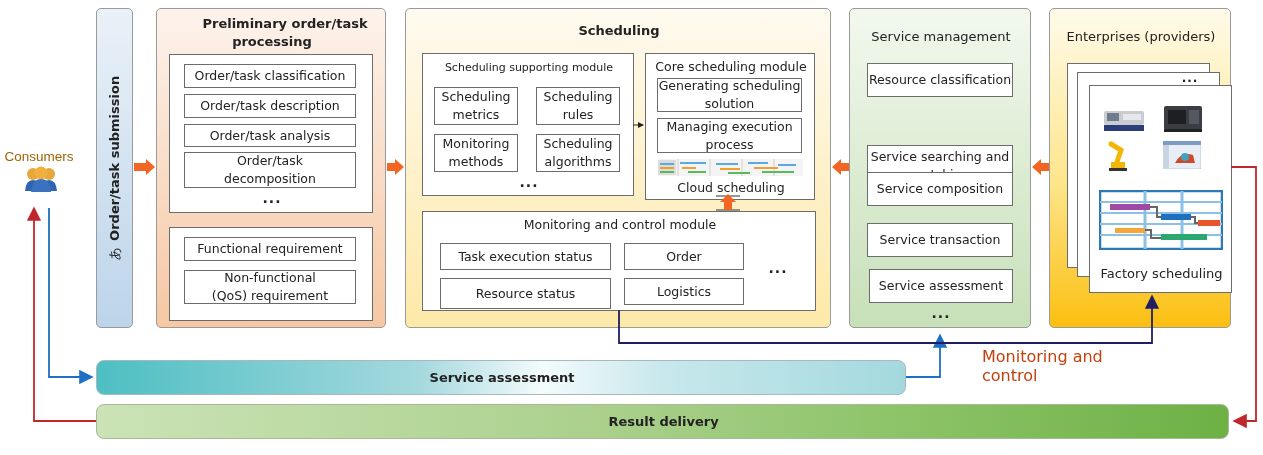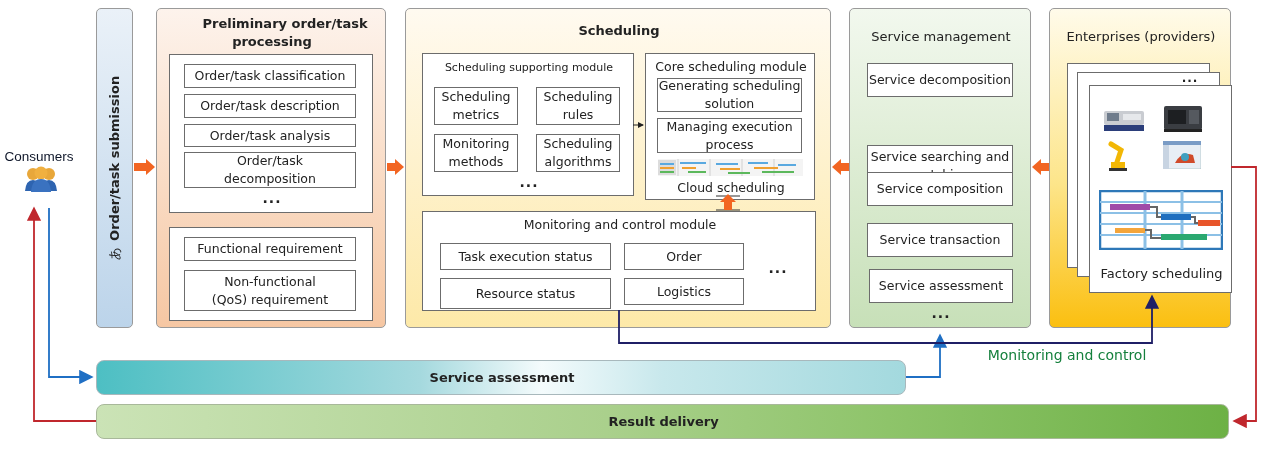--- a/index.html
+++ b/index.html
@@ -9,21 +9,21 @@
   .box{position:absolute;box-sizing:border-box;border:1px solid #6c6c6c;background:#fff;font-family:"DejaVu Sans",sans-serif;font-size:12.5px;text-align:center;display:flex;align-items:center;justify-content:center;line-height:18px;color:#222;}
   .frame{position:absolute;box-sizing:border-box;border:1px solid #6c6c6c;background:#fff;}
   .ttl{position:absolute;font-family:"DejaVu Sans",sans-serif;font-size:13px;text-align:center;color:#222;}
   .bold{font-weight:bold;}
   .dots{position:absolute;font-family:"DejaVu Sans",sans-serif;font-size:14px;font-weight:bold;letter-spacing:1px;text-align:center;color:#222;}
   svg.overlay{position:absolute;left:0;top:0;pointer-events:none;}
 </style>
 </head>
 <body>
 
-<div class="abs" style="left:4px;top:149px;width:70px;text-align:center;font-size:13.5px;color:#0f172a;">Consumers</div>
+<div class="abs" style="left:4px;top:149px;width:70px;text-align:center;font-size:13.5px;color:#a16207;">Consumers</div>
 <div class="abs" style="left:24px;top:166px;width:34px;height:26px;">
   <svg width="34" height="26" viewBox="0 0 34 26">
     <circle cx="9" cy="8" r="6" fill="#e8a73a"></circle>
     <circle cx="25" cy="8" r="6" fill="#e8a73a"></circle>
     <path d="M1 25 Q2 14 9 14 Q16 14 17 25Z" fill="#2e64b0"></path>
     <path d="M17 25 Q18 14 25 14 Q32 14 33 25Z" fill="#2e64b0"></path>
     <circle cx="17" cy="7" r="6.5" fill="#f0b040"></circle>
     <path d="M7 26 Q8 13 17 13 Q26 13 27 26Z" fill="#3a72c0"></path>
   </svg>
 </div>
@@ -39,21 +39,21 @@
   <div class="ttl bold" style="left:0;top:25px;width:230px;">processing</div>
   <div class="frame" style="left:12px;top:45px;width:204px;height:159px;">
     <div class="box" style="left:14px;top:9px;width:172px;height:24px;">Order/task classification</div>
     <div class="box" style="left:14px;top:39px;width:172px;height:24px;">Order/task description</div>
     <div class="box" style="left:14px;top:69px;width:172px;height:23px;">Order/task analysis</div>
     <div class="box" style="left:14px;top:97px;width:172px;height:36px;padding:0 40px;">Order/task decomposition</div>
     <div class="dots" style="left:0;top:135px;width:204px;">...</div>
   </div>
   <div class="frame" style="left:12px;top:218px;width:204px;height:94px;">
     <div class="box" style="left:14px;top:9px;width:172px;height:24px;">Functional requirement</div>
-    <div class="box" style="left:14px;top:42px;width:172px;height:41px;padding:0 20px;">Non-functional (QoS) requirement</div>
+    <div class="box" style="left:14px;top:42px;width:172px;height:34px;padding:0 20px;">Non-functional (QoS) requirement</div>
   </div>
 </div>
 
 <div class="panel" style="left:405px;top:8px;width:426px;height:320px;background:linear-gradient(#fffaf0,#fde9a8);">
   <div class="ttl bold" style="left:0;top:14px;width:426px;">Scheduling</div>
 
   <div class="frame" style="left:16px;top:44px;width:212px;height:143px;">
     <div class="ttl" style="left:0;top:7px;width:212px;font-size:11px;">Scheduling supporting module</div>
     <div class="box" style="left:11px;top:33px;width:84px;height:38px;padding:0 6px;">Scheduling metrics</div>
     <div class="box" style="left:113px;top:33px;width:84px;height:38px;padding:0 10px;">Scheduling rules</div>
@@ -97,21 +97,21 @@
     <div class="box" style="left:17px;top:31px;width:171px;height:27px;">Task execution status</div>
     <div class="box" style="left:201px;top:31px;width:120px;height:27px;">Order</div>
     <div class="box" style="left:17px;top:66px;width:171px;height:31px;">Resource status</div>
     <div class="box" style="left:201px;top:66px;width:120px;height:27px;">Logistics</div>
     <div class="dots" style="left:330px;top:48px;width:50px;">...</div>
   </div>
 </div>
 
 <div class="panel" style="left:849px;top:8px;width:182px;height:320px;background:linear-gradient(#f2f8ee,#c7e0b8);">
   <div class="ttl" style="left:0;top:20px;width:182px;font-size:13px;">Service management</div>
-  <div class="box" style="left:17px;top:54px;width:146px;height:34px;">Service decomposition</div>
+  <div class="box" style="left:17px;top:54px;width:146px;height:34px;">Resource classification</div>
   <div class="box" style="left:17px;top:104px;width:146px;height:42px;margin-top:32px;">Service searching and matching</div>
   <div class="box" style="left:17px;top:163px;width:146px;height:34px;">Service composition</div>
   <div class="box" style="left:17px;top:214px;width:146px;height:34px;">Service transaction</div>
   <div class="box" style="left:19px;top:260px;width:144px;height:34px;">Service assessment</div>
   <div class="dots" style="left:0;top:296px;width:182px;">...</div>
 </div>
 
 <div class="panel" style="left:1049px;top:8px;width:182px;height:320px;background:linear-gradient(#fffbea 0%,#fde58a 55%,#fbbf10 100%);">
   <div class="ttl" style="left:0;top:20px;width:182px;font-size:13px;">Enterprises (providers)</div>
   <div class="frame" style="left:17px;top:54px;width:143px;height:205px;background:#fff;"></div>
@@ -179,21 +179,21 @@
 </div>
 
 <div class="panel" style="left:96px;top:360px;width:810px;height:35px;border-radius:8px;border-color:#a8b8bc;background:linear-gradient(90deg,#4dbfc3 0%,#a5d9de 40%,#f4fbfc 55%,#c8e8ec 70%,#a3d9de 100%);">
   <div class="abs bold" style="left:0;top:9px;width:810px;text-align:center;font-family:'DejaVu Sans',sans-serif;font-size:13px;color:#222;">Service assessment</div>
 </div>
 
 <div class="panel" style="left:96px;top:404px;width:1133px;height:35px;border-radius:8px;border-color:#a8b89a;background:linear-gradient(90deg,#cbe3b6 0%,#aad08c 45%,#8ec46a 70%,#6db145 100%);">
   <div class="abs bold" style="left:0;top:9px;width:1133px;text-align:center;font-family:'DejaVu Sans',sans-serif;font-size:13px;color:#222;">Result delivery</div>
 </div>
 
-<div class="abs" style="left:982px;top:347px;width:170px;font-family:'DejaVu Sans',sans-serif;font-size:14px;color:#15803d;text-align:center;">Monitoring and control</div>
+<div class="abs" style="left:982px;top:347px;width:170px;font-family:'DejaVu Sans',sans-serif;font-size:16px;color:#c2410c;">Monitoring and control</div>
 
 <svg class="overlay" width="1263" height="455" viewBox="0 0 1263 455">
   <defs>
     <marker id="ahRed" markerWidth="8" markerHeight="8" refX="6" refY="4" orient="auto">
         <path d="M0 0 L8 4 L0 8Z" fill="#c0272d"></path>
       </marker>
     <marker id="ahBlue" markerWidth="8" markerHeight="8" refX="6" refY="4" orient="auto">
         <path d="M0 0 L8 4 L0 8Z" fill="#1f6fc4"></path>
       </marker>
     <marker id="ahNavy" markerWidth="8" markerHeight="8" refX="6" refY="4" orient="auto">

